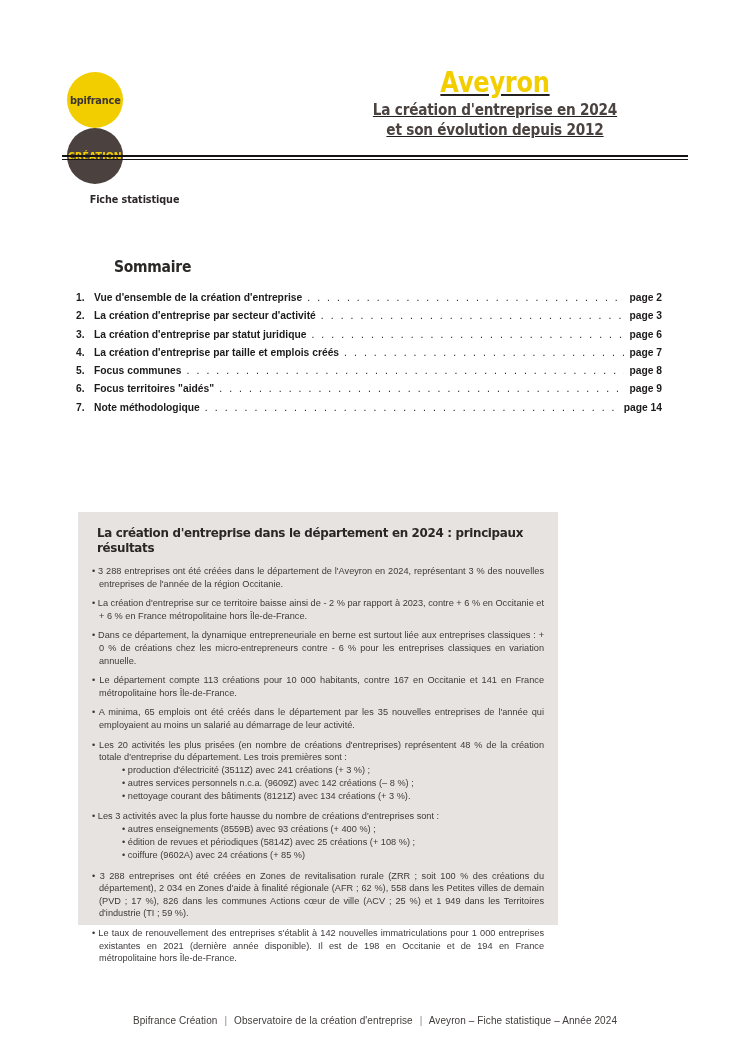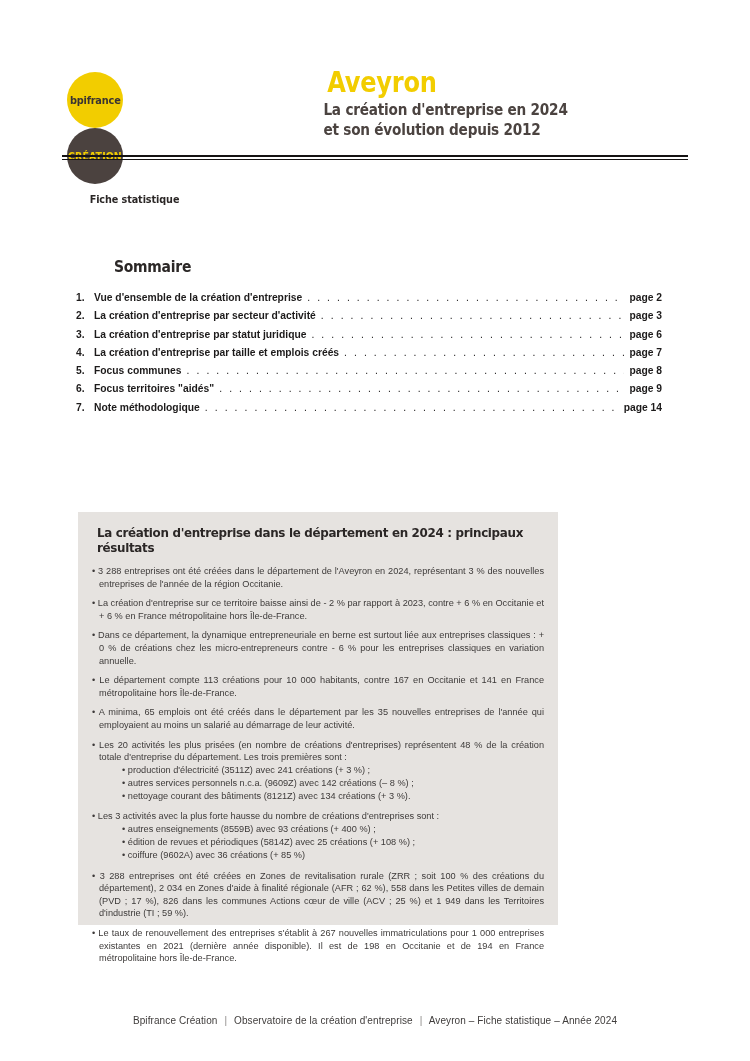--- a/index.html
+++ b/index.html
@@ -77,20 +77,22 @@
     letter-spacing: -0.1px;
     font-family: "DejaVu Sans", sans-serif;
     transform: scaleX(0.92);
   }
 
   .title-block {
     position: absolute;
     left: 300px;
     top: 68px;
     width: 390px;
+    text-align: center;
+    text-decoration: underline;
   }
   .dept-title {
     font-size: 28px;
     font-weight: bold;
     color: #f2cd00;
     letter-spacing: -0.3px;
     line-height: 1.05;
     font-family: "DejaVu Sans", sans-serif;
     transform: scaleX(0.86);
   }
@@ -340,25 +342,25 @@
     <div class="rb-sub-group first">
       <p class="rb-sub">• production d'électricité (3511Z) avec 241 créations (+ 3 %) ;</p>
       <p class="rb-sub">• autres services personnels n.c.a. (9609Z) avec 142 créations (– 8 %) ;</p>
       <p class="rb-sub">• nettoyage courant des bâtiments (8121Z) avec 134 créations (+ 3 %).</p>
     </div>
 
     <p class="rb-para tight">• Les 3 activités avec la plus forte hausse du nombre de créations d'entreprises sont :</p>
     <div class="rb-sub-group">
       <p class="rb-sub">• autres enseignements (8559B) avec 93 créations (+ 400 %) ;</p>
       <p class="rb-sub">• édition de revues et périodiques (5814Z) avec 25 créations (+ 108 %) ;</p>
-      <p class="rb-sub">• coiffure (9602A) avec 36 créations (+ 85 %)</p>
+      <p class="rb-sub">• coiffure (9602A) avec 24 créations (+ 85 %)</p>
     </div>
 
     <p class="rb-para">• 3 288 entreprises ont été créées en Zones de revitalisation rurale (ZRR ; soit 100 % des créations du département), 2 034 en Zones d'aide à finalité régionale (AFR ; 62 %), 558 dans les Petites villes de demain (PVD ; 17 %), 826 dans les communes Actions cœur de ville (ACV ; 25 %) et 1 949 dans les Territoires d'industrie (TI ; 59 %).</p>
-    <p class="rb-para">• Le taux de renouvellement des entreprises s'établit à 267 nouvelles immatriculations pour 1 000 entreprises existantes en 2021 (dernière année disponible). Il est de 198 en Occitanie et de 194 en France métropolitaine hors Île-de-France.</p>
+    <p class="rb-para">• Le taux de renouvellement des entreprises s'établit à 142 nouvelles immatriculations pour 1 000 entreprises existantes en 2021 (dernière année disponible). Il est de 198 en Occitanie et de 194 en France métropolitaine hors Île-de-France.</p>
 
   </div>
 </div>
 
 <div class="footer">
   <span>Bpifrance Création</span>
   <span class="sep">|</span>
   <span>Observatoire de la création d'entreprise</span>
   <span class="sep">|</span>
   <span>Aveyron – Fiche statistique – Année 2024</span>

